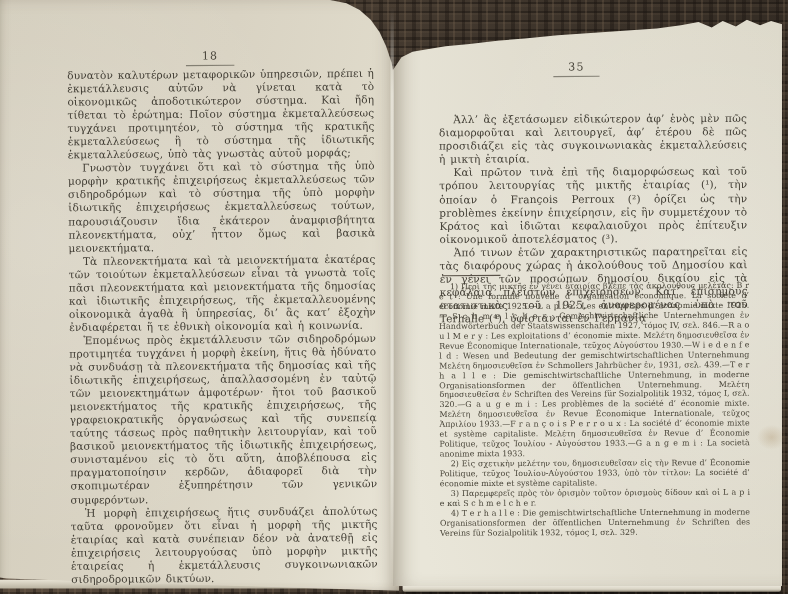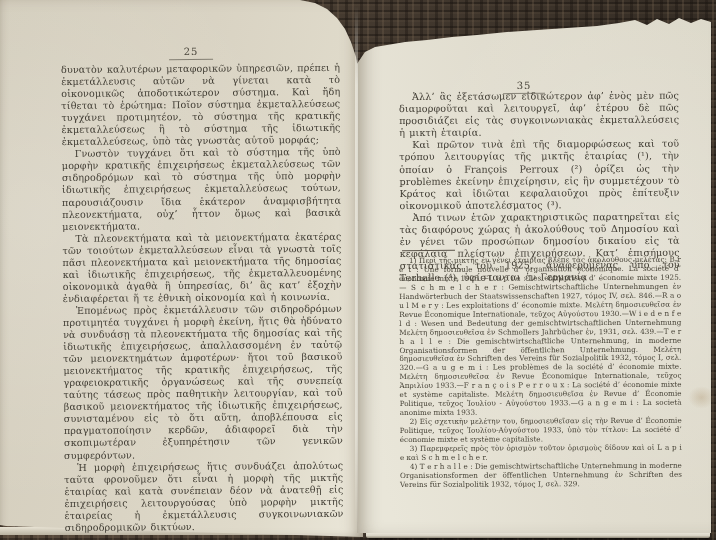--- a/index.html
+++ b/index.html
@@ -37,42 +37,42 @@
     background:linear-gradient(180deg,rgba(255,255,248,0),rgba(255,255,248,.55) 15%,rgba(255,255,248,.45) 80%,rgba(255,255,248,0));}
   .stain{position:absolute;left:688px;top:386px;width:27px;height:23px;border-radius:50%;z-index:5;
     background:radial-gradient(rgba(158,126,82,.28),rgba(158,126,82,0) 70%);}
   .txt{position:absolute;z-index:6;color:#413d34;text-align:justify;}
   .txt p{margin:0;padding:0;}
   .ind{text-indent:13px;}
   .pagenum{position:absolute;z-index:6;color:#4a463c;font-size:10px;letter-spacing:1px;text-align:center;}
   .pagenum .rule{height:1px;background:rgba(74,70,60,.6);margin-top:2px;}
   .left-main{left:61px;top:64px;width:279px;font-size:9.6px;line-height:12.05px;letter-spacing:.12px;word-spacing:1px;
     transform:rotate(-.45deg);transform-origin:top left;}
-  .right-main{left:399px;top:91px;width:280px;font-size:9.6px;line-height:12.1px;letter-spacing:.12px;word-spacing:1px;
+  .right-main{left:399px;top:104px;width:280px;font-size:9.6px;line-height:12.1px;letter-spacing:.12px;word-spacing:1px;
     transform:rotate(-.25deg);transform-origin:top left;}
   .fn-rule{position:absolute;left:402px;top:250px;width:53px;height:1px;background:#5a5349;z-index:6;transform:rotate(-.3deg);}
   .footnotes{left:399px;top:257px;width:282px;font-size:7.2px;line-height:8.95px;letter-spacing:.05px;color:#474337;
     transform:rotate(-.25deg);transform-origin:top left;}
   .footnotes p{margin:0;text-indent:10px;}
   .pn-left{left:169px;top:46px;width:44px;transform:rotate(-.5deg);}
-  .pn-right{left:503px;top:80px;width:42px;transform:rotate(-.4deg);}
+  .pn-right{left:503px;top:56px;width:42px;transform:rotate(-.4deg);}
 </style>
 </head>
 <body>
 
 <div class="stack-left"></div>
 <div class="stack-right"></div>
 
 <div class="page page-left"></div>
 <div class="page page-right"></div>
 <div class="crease"></div>
 <div class="stain"></div>
 
 <div class="pagenum pn-left">
-  <div>25</div>
+  <div>18</div>
   <div class="rule"></div>
 </div>
 
 <div class="pagenum pn-right">
   <div>35</div>
   <div class="rule"></div>
 </div>
 
 <div class="txt left-main">
   <p>δυνατὸν καλυτέρων μεταφορικῶν ὑπηρεσιῶν, πρέπει ἡ ἐκμετάλλευσις αὐτῶν νὰ γίνεται κατὰ τὸ οἰκονομικῶς ἀποδοτικώτερον σύστημα. Καὶ ἤδη τίθεται τὸ ἐρώτημα: Ποῖον σύστημα ἐκμεταλλεύσεως τυγχάνει προτιμητέον, τὸ σύστημα τῆς κρατικῆς ἐκμεταλλεύσεως ἢ τὸ σύστημα τῆς ἰδιωτικῆς ἐκμεταλλεύσεως, ὑπὸ τὰς γνωστὰς αὐτοῦ μορφάς;</p>

